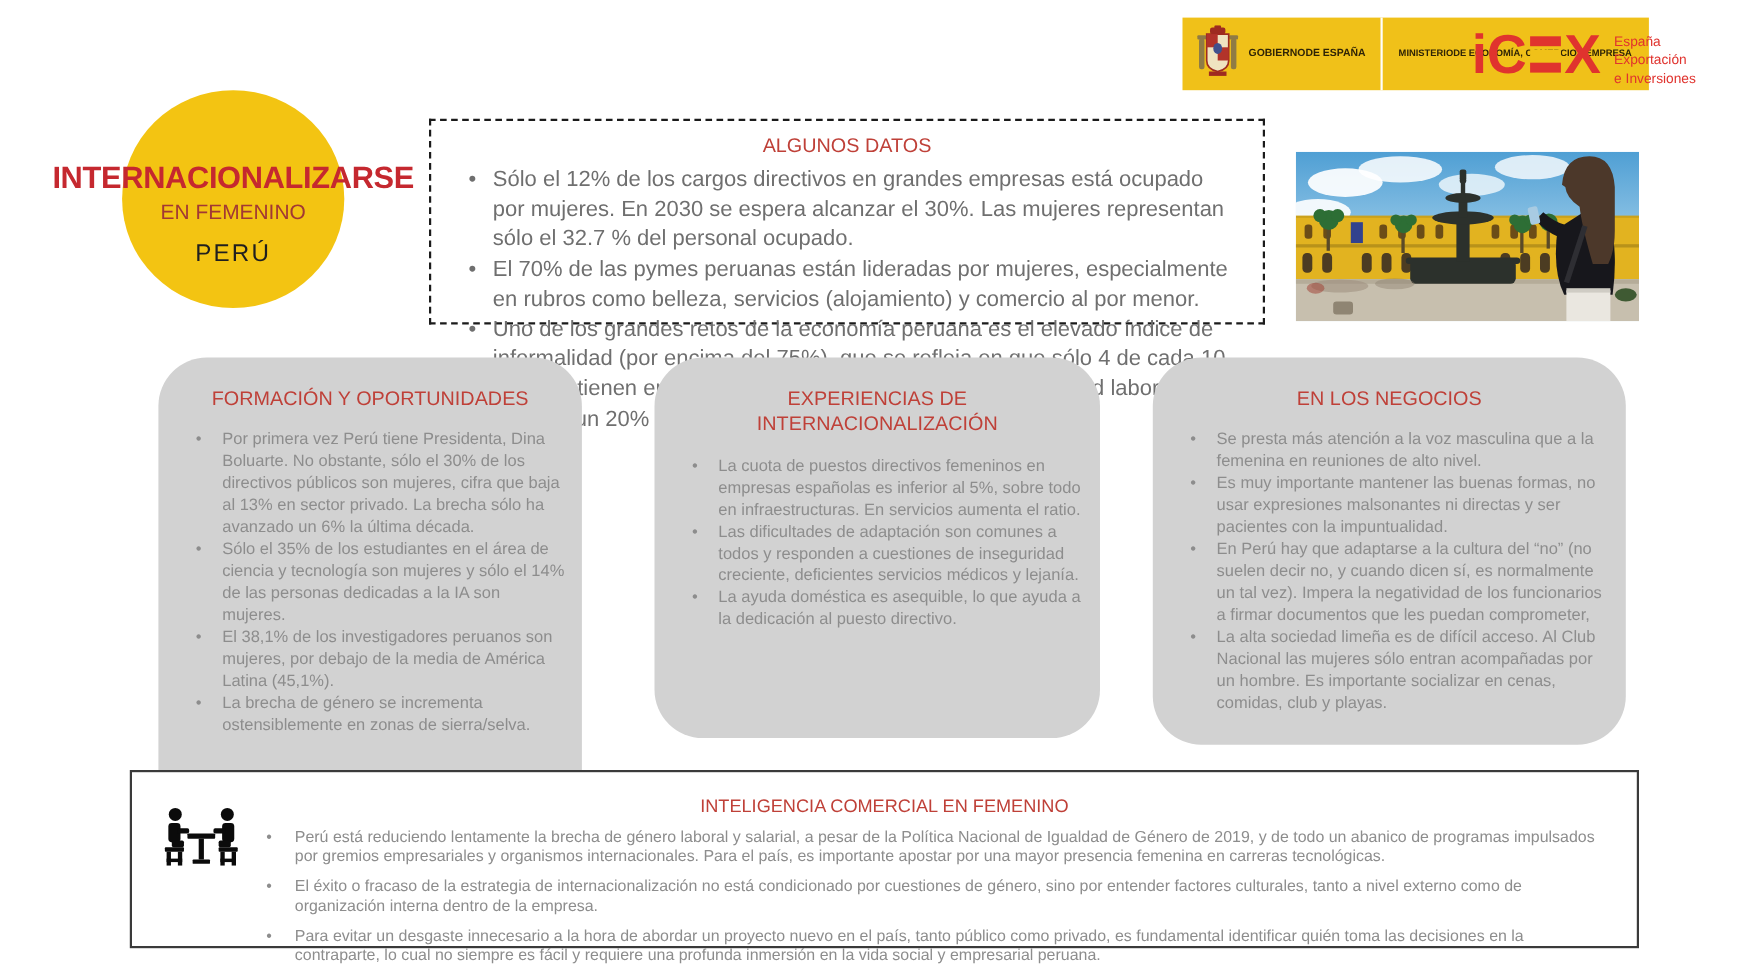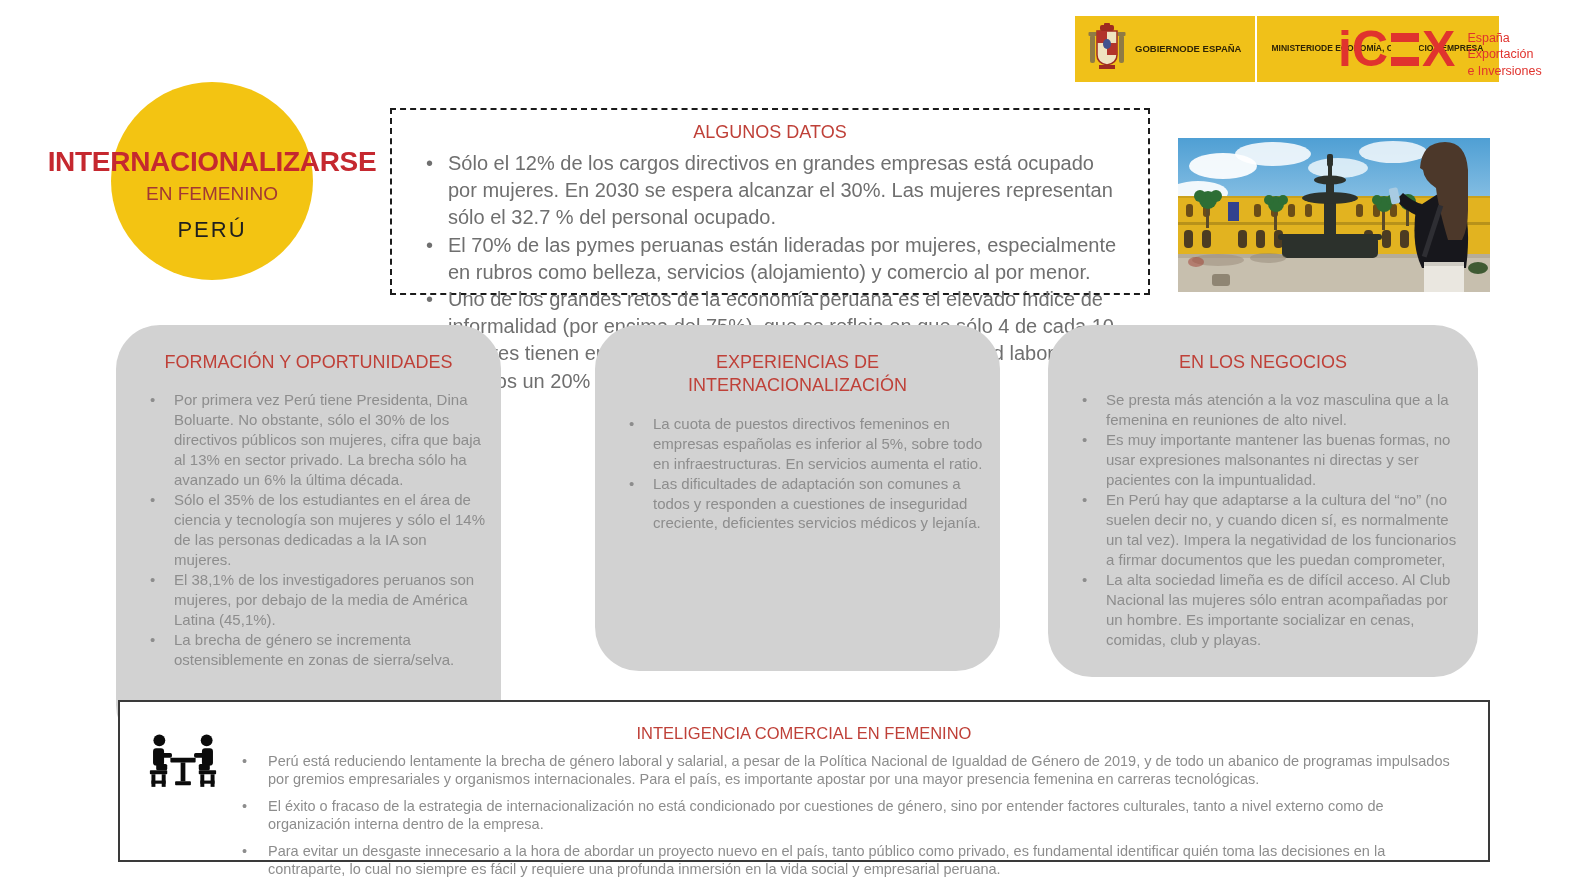--- a/index.html
+++ b/index.html
@@ -49,21 +49,21 @@
   .bullet{position:relative;}
   .bullet::before{content:"\2022";position:absolute;left:4px;top:0;}
   .datos .bullet{padding-left:26px;font-size:20px;color:var(--datos-gray);line-height:1.36;}
 
   
   .photo{position:absolute;left:1178px;top:138px;width:312px;height:154px;}
   .photo svg{display:block;width:100%;height:100%;}
 
   
   .col{position:absolute;top:325px;background:var(--box-gray);border-radius:44px;}
-  .col1{left:116px;width:385px;height:424px;}
+  .col1{left:144px;width:385px;height:424px;}
   .col2{left:595px;width:405px;height:346px;}
   .col3{left:1048px;width:430px;height:352px;}
   .col-title{text-align:center;color:var(--accent-red);font-size:18px;line-height:1.3;
              margin:26px auto 0;max-width:330px;}
   .col-bullets{margin:16px 14px 0 26px;}
   .col .bullet{padding-left:32px;font-size:15px;color:var(--body-gray);line-height:1.33;}
   .col .bullet::before{left:8px;}
 
   
   .intel{position:absolute;left:118px;top:700px;width:1372px;height:162px;
@@ -233,20 +233,21 @@
       <div class="bullet">El 38,1% de los investigadores peruanos son mujeres, por debajo de la media de América Latina (45,1%).</div>
       <div class="bullet">La brecha de género se incrementa ostensiblemente en zonas de sierra/selva.</div>
     </div>
   </div>
 
   <div class="col col2">
     <div class="col-title">EXPERIENCIAS DE INTERNACIONALIZACIÓN</div>
     <div class="col-bullets">
       <div class="bullet">La cuota de puestos directivos femeninos en empresas españolas es inferior al 5%, sobre todo en infraestructuras. En servicios aumenta el ratio.</div>
       <div class="bullet">Las dificultades de adaptación son comunes a todos y responden a cuestiones de inseguridad creciente, deficientes servicios médicos y lejanía.</div>
+      <div class="bullet">La ayuda doméstica es asequible, lo que ayuda a la dedicación al puesto directivo.</div>
     </div>
   </div>
 
   <div class="col col3">
     <div class="col-title">EN LOS NEGOCIOS</div>
     <div class="col-bullets">
       <div class="bullet">Se presta más atención a la voz masculina que a la femenina en reuniones de alto nivel.</div>
       <div class="bullet">Es muy importante mantener las buenas formas, no usar expresiones malsonantes ni directas y ser pacientes con la impuntualidad.</div>
       <div class="bullet">En Perú hay que adaptarse a la cultura del “no” (no suelen decir no, y cuando dicen sí, es normalmente un tal vez). Impera la negatividad de los funcionarios a firmar documentos que les puedan comprometer,</div>
       <div class="bullet">La alta sociedad limeña es de difícil acceso. Al Club Nacional las mujeres sólo entran acompañadas por un hombre. Es importante socializar en cenas, comidas, club y playas.</div>

